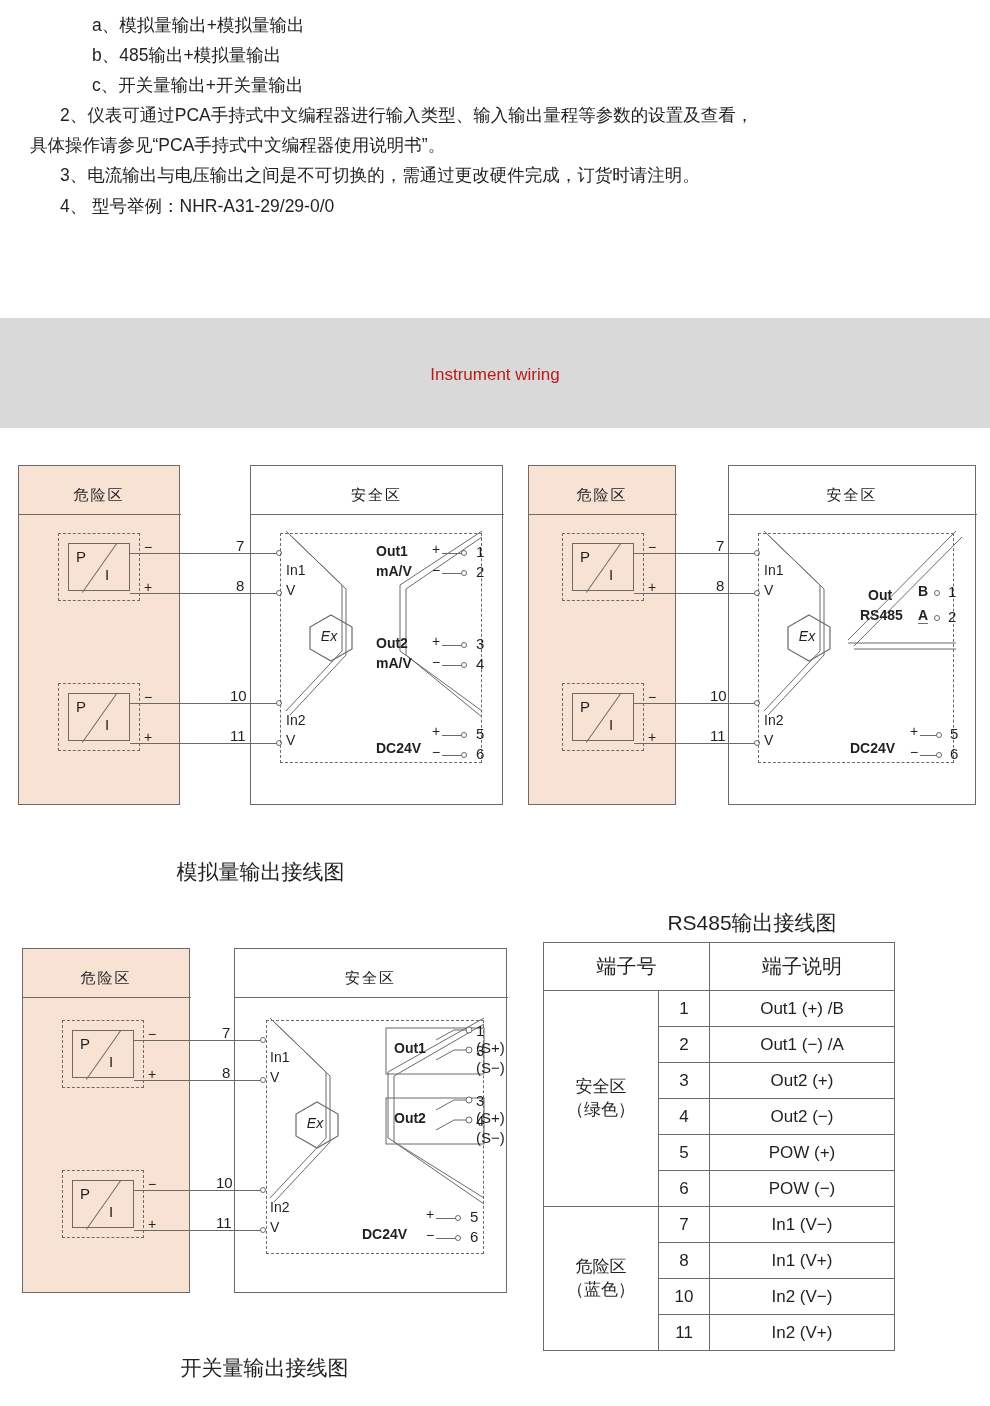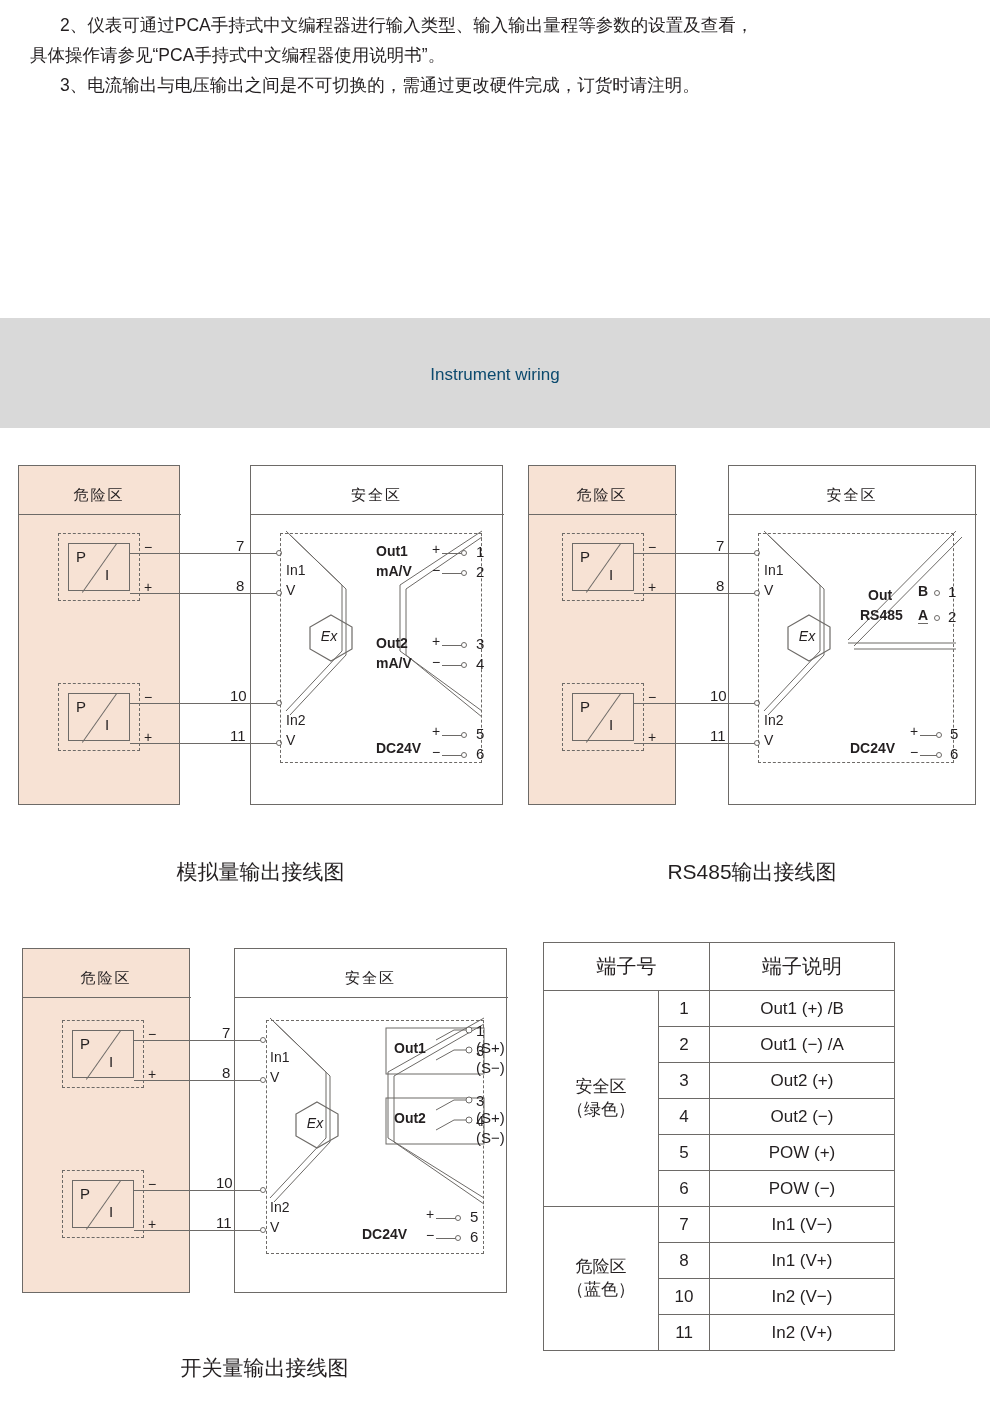--- a/index.html
+++ b/index.html
@@ -19,21 +19,21 @@
   .notes .indent2 { padding-left: 62px; }
   .notes .indent3 { padding-left: 30px; }
 
   
   .banner {
     position: absolute; left: 0; top: 318px; width: 990px; height: 110px;
     background: #d9d9d9;
     display: flex; flex-direction: column; align-items: center; justify-content: center;
   }
   .banner h1 { margin:0; font-size: 42px; font-weight: bold; letter-spacing: 2px; color:#231f20; }
-  .banner .sub { font-size: 17px; color:#0c4a6e; margin-top: 4px; }
+  .banner .sub { font-size: 17px; color:#b91c1c; margin-top: 4px; }
   .cap { text-align:center; font-size: 21px; margin-top: 6px; }
 
   .dgm { position: relative; }
   .haz {
     position:absolute; background:#f7e2d4; border:1px solid #6d6a67;
   }
   .safe { position:absolute; border:1px solid #6d6a67; background:#fff; }
   .safe .lbl, .haz .lbl { position:absolute; left:0; width:100%; text-align:center; font-size:15px; letter-spacing:2px; }
   .hline { position:absolute; background:#6d6a67; height:1px; }
   .dash { position:absolute; border:1px dashed #6d6a67; }
@@ -55,23 +55,27 @@
   .ttable td, .ttable th { border:1px solid #6d6a67; text-align:center; font-weight:normal; }
   .ttable .hd { font-size:20px; height:48px; }
   .ttable .grp { font-size:17px; line-height:1.35; }
   .ttable .num { width:60px; height:36px; }
   .ttable .desc { width:230px; }
 </style>
 </head>
 <body>
 
 <div class="notes">
+  <div class="ln indent2">a、模拟量输出+模拟量输出</div>
+  <div class="ln indent2">b、485输出+模拟量输出</div>
+  <div class="ln indent2">c、开关量输出+开关量输出</div>
   <div class="ln indent3">2、仪表可通过PCA手持式中文编程器进行输入类型、输入输出量程等参数的设置及查看，</div>
   <div class="ln">具体操作请参见“PCA手持式中文编程器使用说明书”。</div>
   <div class="ln indent3">3、电流输出与电压输出之间是不可切换的，需通过更改硬件完成，订货时请注明。</div>
+  <div class="ln indent3">4、 型号举例：NHR-A31-29/29-0/0</div>
 </div>
 
 <div class="banner">
   <div class="sub">Instrument wiring</div>
 </div>
 
 <div class="dgm" style="position:absolute; left:18px; top:465px; width:485px; height:340px;">
 
   <div class="haz" style="left:0px; top:0px; width:162px; height:340px;">
     <div class="lbl" style="top:20px;">危险区</div>
@@ -251,21 +255,21 @@
   <div class="tiny" style="left:322px; top:275px; font-weight:bold;">DC24V</div>
   <div class="tiny" style="left:382px; top:258px;">+</div>
   <div class="tiny" style="left:382px; top:279px;">−</div>
   <div class="hline" style="left:392px; top:270px; width:18px;"></div>
   <div class="hline" style="left:392px; top:290px; width:18px;"></div>
   <div class="dot" style="left:408px; top:267px;"></div>
   <div class="dot" style="left:408px; top:287px;"></div>
   <div class="tiny n" style="left:422px; top:260px;">5</div>
   <div class="tiny n" style="left:422px; top:280px;">6</div>
 </div>
-<div class="cap" style="position:absolute; left:528px; top:852px; width:448px;">RS485输出接线图</div>
+<div class="cap" style="position:absolute; left:528px; top:903px; width:448px;">RS485输出接线图</div>
 
 <div class="dgm" style="position:absolute; left:22px; top:948px; width:485px; height:345px;">
 
   <div class="haz" style="left:0px; top:0px; width:168px; height:345px;">
     <div class="lbl" style="top:20px;">危险区</div>
     <div class="hline" style="left:0; top:48px; width:168px;"></div>
   </div>
 
   <div class="safe" style="left:212px; top:0px; width:273px; height:345px;">
     <div class="lbl" style="top:20px;">安全区</div>

